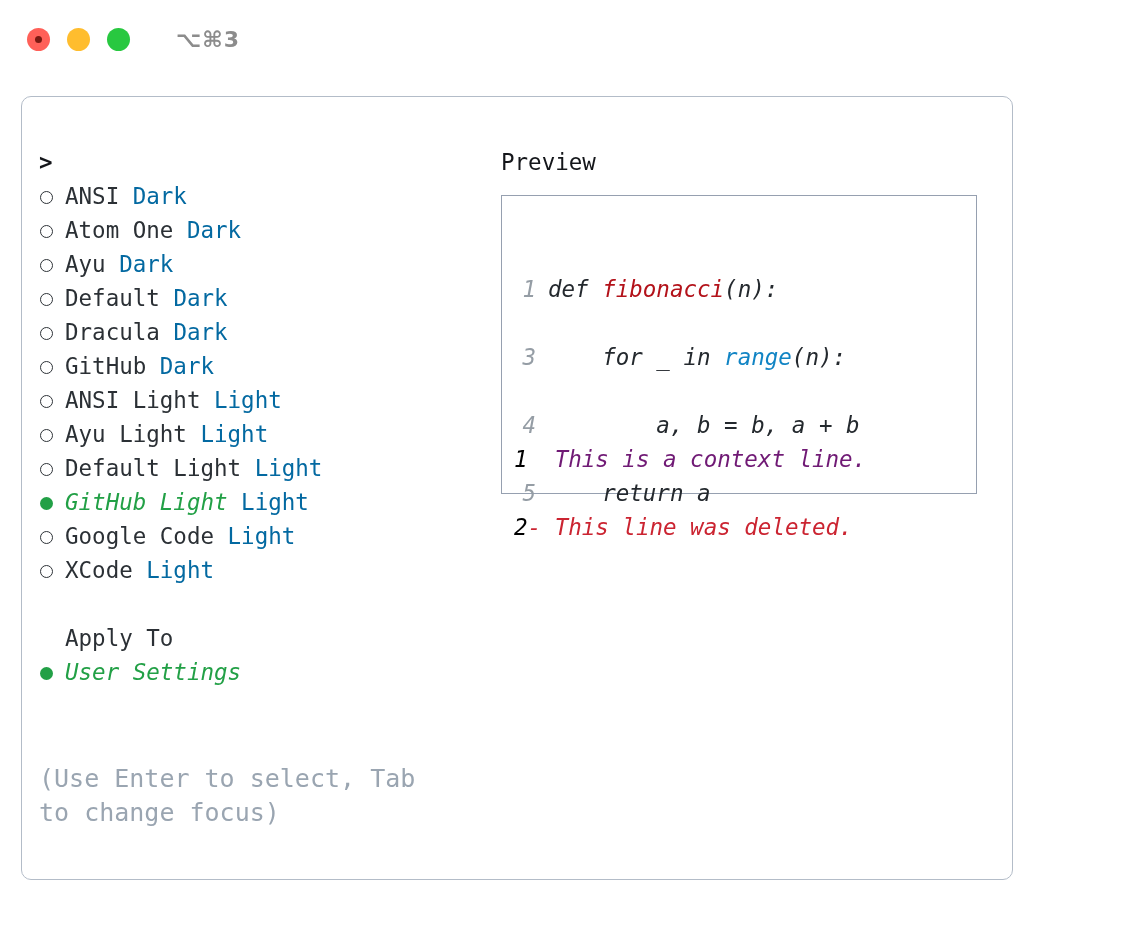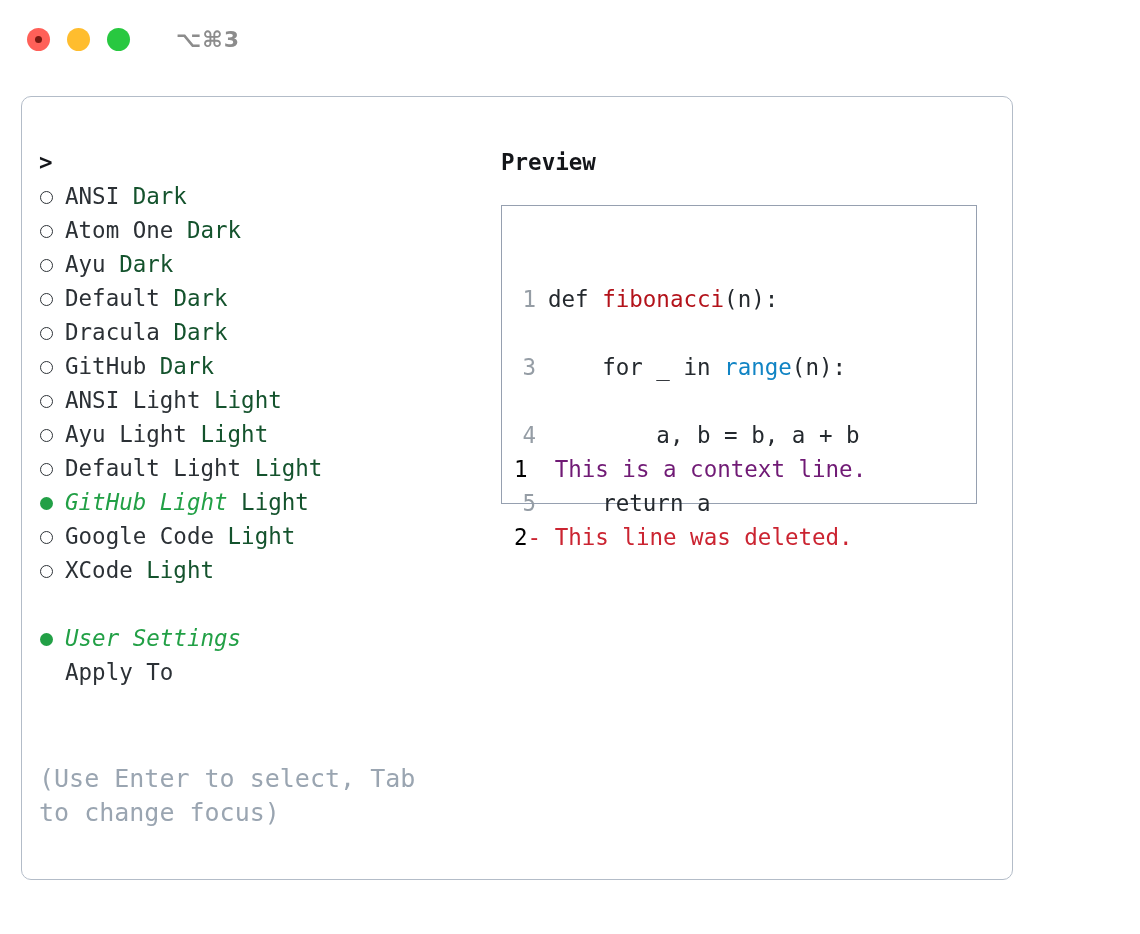--- a/index.html
+++ b/index.html
@@ -123,21 +123,21 @@
     border: 1.7px solid #2e3338;
     background: transparent;
   }
   .bullet.on {
     background: #22a046;
     border: none;
   }
 
   .name      { color: #2b3035; }
   .name.sel  { color: #22a046; font-style: italic; }
-  .variant   { color: #14532d; }
+  .variant   { color: #0369a1; }
   .gap       { color: transparent; }
 
   .spacer-row { height: 34px; }
 
   .hint {
     position: absolute;
     left: 17px;
     top: 665px;
     width: 410px;
     font-size: 25px;
@@ -148,33 +148,34 @@
 
   
   .right-col {
     position: absolute;
     left: 479px;
     top: 48px;
     width: 500px;
   }
   .preview-title {
     font-size: 22.5px;
-    font-weight: 700;
+    font-weight: 400;
     color: #14161a;
     line-height: 34px;
   }
   .preview-box {
     position: absolute;
     left: 0;
-    top: 60px;
+    top: 50px;
     width: 476px;
     height: 299px;
     border: 1.8px solid #96a0b0;
     box-sizing: border-box;
     background: #ffffff;
+    font-style: italic;
   }
 
   .code {
     position: absolute;
     left: 12px;
     top: 42px;
     font-size: 22.5px;
     line-height: 34px;
     white-space: pre;
   }
@@ -257,25 +258,25 @@
       <div class="row">
         <span class="marker"><i class="bullet off"></i></span><span class="name">Google Code</span><span class="gap">&nbsp;</span><span class="variant">Light</span>
       </div>
       <div class="row">
         <span class="marker"><i class="bullet off"></i></span><span class="name">XCode</span><span class="gap">&nbsp;</span><span class="variant">Light</span>
       </div>
 
       <div class="spacer-row"></div>
 
       <div class="row">
+        <span class="marker"></span><span class="name">Apply To</span>
+      </div>
+
+      <div class="row">
         <span class="marker"><i class="bullet on"></i></span><span class="name sel">User Settings</span>
-      </div>
-
-      <div class="row">
-        <span class="marker"></span><span class="name">Apply To</span>
       </div>
     </div>
 
     <div class="hint">(Use Enter to select, Tab to change focus)</div>
 
     <div class="right-col">
       <div class="preview-title">Preview</div>
 
       <div class="preview-box">
 

